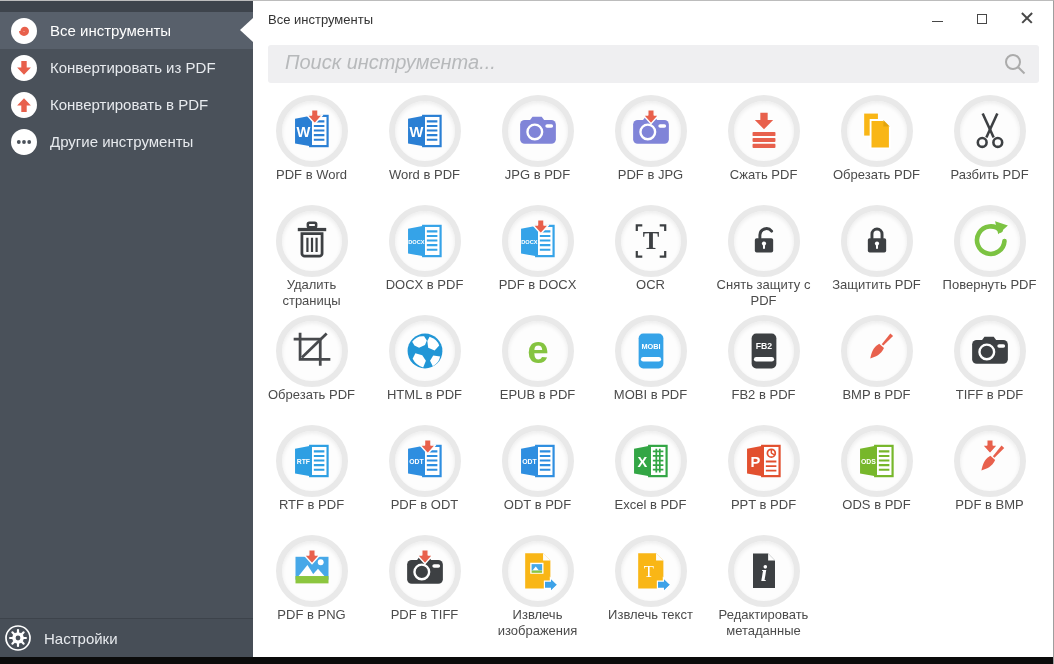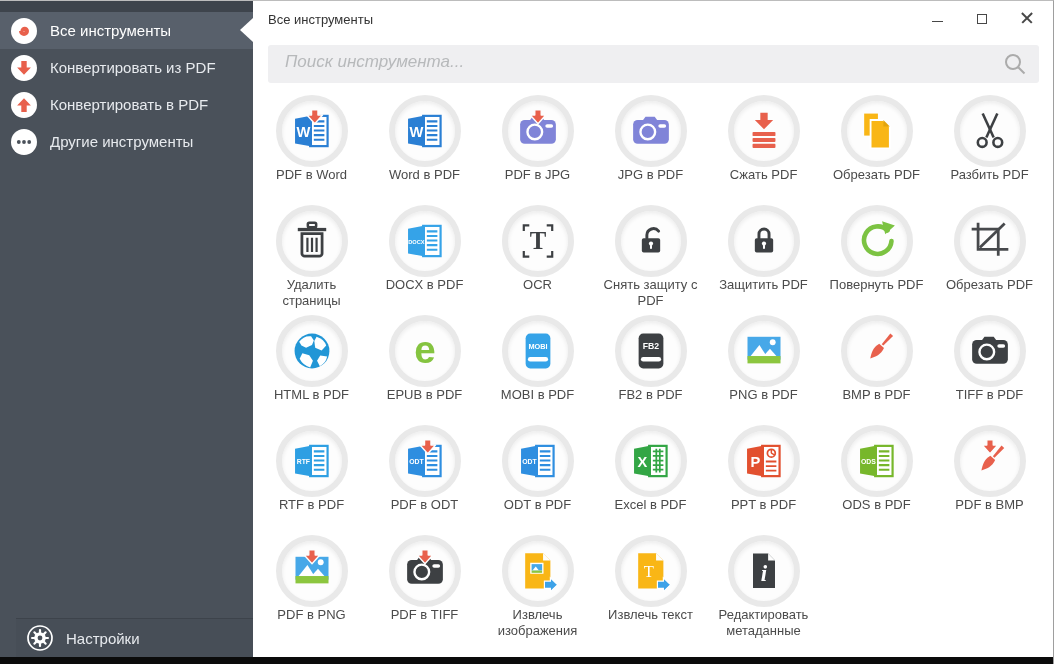--- a/index.html
+++ b/index.html
@@ -13,22 +13,22 @@
   
   .sidebar { position:absolute; left:0; top:0; bottom:7px; width:253px; background:#4a515a; z-index:1; }
   .top-strip { height:11px; background:#3e444c; }
   .nav-item { height:37px; display:flex; align-items:center; padding-left:11px; gap:13px; cursor:pointer; }
   .nav-item.active { background:#58606b; }
   .s-icon { width:26px; height:26px; flex:0 0 26px; display:flex; align-items:center; justify-content:center; }
   .s-icon svg { width:26px; height:26px; }
   .s-label { font-size:15px; color:#e7eaee; white-space:nowrap; }
   .nav-item.active .s-label { color:#ffffff; }
   .settings-row {
-    position:absolute; bottom:0; left:16px; right:0; height:38px; display:flex; align-items:center;
-    padding-left:11px; gap:13px; background:#474e57; border-top:1px solid #3d434b; cursor:pointer;
+    position:absolute; bottom:0; left:0; right:0; height:38px; display:flex; align-items:center;
+    padding-left:5px; gap:13px; background:#474e57; border-top:1px solid #3d434b; cursor:pointer;
   }
 
   
   .main { position:absolute; left:253px; top:0; right:0; bottom:7px; background:#fff; z-index:2; }
   .notch {
     position:absolute; left:-13px; top:17px; width:0; height:0;
     border-top:12px solid transparent; border-bottom:12px solid transparent; border-right:13px solid #fff;
   }
   .titlebar { height:34px; display:flex; align-items:center; padding:0 10px 0 15px; }
   .title { flex:1; font-size:13px; color:#333; padding-top:3px; }
@@ -39,21 +39,21 @@
   .g-close { display:block; width:14px; height:14px; position:relative; margin:0 auto; }
   .g-close::before, .g-close::after {
     content:""; position:absolute; left:0; top:6.3px; width:14px; height:1.5px; background:#474747;
   }
   .g-close::before { transform:rotate(45deg); }
   .g-close::after  { transform:rotate(-45deg); }
 
   .search { position:relative; margin:10px 14px 0 15px; height:38px; background:#efeff1; border-radius:3px; }
   .search input {
     width:100%; height:100%; background:transparent; border:none; outline:none; box-sizing:border-box;
-    padding:0 46px 4px 17px; font-size:17px; font-style:italic; color:#555;
+    padding:0 46px 4px 17px; font-size:20px; font-style:italic; color:#555;
     font-family:"Liberation Sans", sans-serif;
   }
   .search input::placeholder { color:#b7b9bb; opacity:1; }
   .search-ico { position:absolute; right:12px; top:7px; width:24px; height:24px; cursor:pointer; }
   .search-ico svg { width:24px; height:24px; }
 
   .grid { display:grid; grid-template-columns:repeat(7,113px); grid-auto-rows:110px; margin:12px 0 0 2px; }
   .tool { display:flex; flex-direction:column; align-items:center; cursor:pointer; }
   .ring {
     width:60px; height:60px; border:6px solid #e9e9e9; border-radius:50%; background:#fdfdfd;
@@ -189,41 +189,41 @@
     <div class="tlabel">Word в PDF</div>
   </div>
         <div class="tool">
     <div class="ring">
       <span class="ticon">
               <svg viewBox="0 0 48 48">
     <path d="M14.5,13 l3.5,-4.5 h10 l3.5,4.5 z" fill="#8084d8"></path>
     <rect x="4.5" y="12" width="39" height="26" rx="5" fill="#8084d8"></rect>
     <circle cx="20.5" cy="25" r="8" fill="none" stroke="#fff" stroke-width="2.6"></circle>
     <rect x="32" y="16.5" width="8.5" height="4" rx="2" fill="#fff"></rect>
-    <g transform="translate(24,1)">
-                  <path d="M-3.5,0 h7 v5.5 h5 l-8.5,9.5 -8.5,-9.5 h5 z" fill="#e8604c" stroke="#fdfdfd" stroke-width="1.5" stroke-linejoin="round"></path>
-                </g>
-  </svg>
-            </span>
-    </div>
-    <div class="tlabel">PDF в JPG</div>
+
+  </svg>
+            </span>
+    </div>
+    <div class="tlabel">JPG в PDF</div>
   </div>
         <div class="tool">
     <div class="ring">
       <span class="ticon">
               <svg viewBox="0 0 48 48">
     <path d="M14.5,13 l3.5,-4.5 h10 l3.5,4.5 z" fill="#8084d8"></path>
     <rect x="4.5" y="12" width="39" height="26" rx="5" fill="#8084d8"></rect>
     <circle cx="20.5" cy="25" r="8" fill="none" stroke="#fff" stroke-width="2.6"></circle>
     <rect x="32" y="16.5" width="8.5" height="4" rx="2" fill="#fff"></rect>
-
-  </svg>
-            </span>
-    </div>
-    <div class="tlabel">JPG в PDF</div>
+    <g transform="translate(24,1)">
+                  <path d="M-3.5,0 h7 v5.5 h5 l-8.5,9.5 -8.5,-9.5 h5 z" fill="#e8604c" stroke="#fdfdfd" stroke-width="1.5" stroke-linejoin="round"></path>
+                </g>
+  </svg>
+            </span>
+    </div>
+    <div class="tlabel">PDF в JPG</div>
   </div>
         <div class="tool">
     <div class="ring">
       <span class="ticon">
               <svg viewBox="0 0 48 48" fill="#e8604c">
       <polygon points="20,4 28,4 28,12 34,12 24,22 14,12 20,12"></polygon>
       <rect x="11.5" y="25" width="25" height="4.5" rx="1"></rect>
       <rect x="11.5" y="31.5" width="25" height="4.5" rx="1"></rect>
       <rect x="11.5" y="38" width="25" height="4.5" rx="1"></rect>
     </svg>
@@ -275,20 +275,36 @@
               <svg viewBox="0 0 48 48">
     <rect x="22" y="7.5" width="19" height="33" fill="#fff" stroke="#35a3e8" stroke-width="2.4"></rect>
     <path d="M26,13.5h11.5M26,18.5h11.5M26,23.5h11.5M26,28.5h11.5M26,33.5h11.5" stroke="#35a3e8" stroke-width="2.2" fill="none"></path>
     <polygon points="5.5,10.5 24,7 24,41 5.5,37.5" fill="#35a3e8"></polygon>
     <text x="14.6" y="26.8" font-size="6.2" font-weight="bold" fill="#fff" text-anchor="middle" font-family="&quot;Liberation Sans&quot;, sans-serif">DOCX</text>
 
   </svg>
             </span>
     </div>
     <div class="tlabel">DOCX в PDF</div>
+  </div>
+        <div class="tool">
+    <div class="ring">
+      <span class="ticon">
+              <svg viewBox="0 0 48 48">
+    <rect x="22" y="7.5" width="19" height="33" fill="#fff" stroke="#35a3e8" stroke-width="2.4"></rect>
+    <path d="M26,13.5h11.5M26,18.5h11.5M26,23.5h11.5M26,28.5h11.5M26,33.5h11.5" stroke="#35a3e8" stroke-width="2.2" fill="none"></path>
+    <polygon points="5.5,10.5 24,7 24,41 5.5,37.5" fill="#35a3e8"></polygon>
+    <text x="14.6" y="26.8" font-size="6.2" font-weight="bold" fill="#fff" text-anchor="middle" font-family="&quot;Liberation Sans&quot;, sans-serif">DOCX</text>
+    <g transform="translate(27,1)">
+                  <path d="M-3.5,0 h7 v5.5 h5 l-8.5,9.5 -8.5,-9.5 h5 z" fill="#e8604c" stroke="#fdfdfd" stroke-width="1.5" stroke-linejoin="round"></path>
+                </g>
+  </svg>
+            </span>
+    </div>
+    <div class="tlabel">PDF в DOCX</div>
   </div>
         <div class="tool">
     <div class="ring">
       <span class="ticon">
               <svg viewBox="0 0 48 48">
       <g fill="none" stroke="#3d4043" stroke-width="2.4">
         <path d="M8.5,13 v-6 h6"></path>
                   <path d="M33.5,7 h6 v6"></path>
                   <path d="M39.5,35 v6 h-6"></path>
                   <path d="M14.5,41 h-6 v-6"></path>
@@ -393,35 +409,20 @@
     <text x="24" y="22" font-size="9.5" font-weight="bold" fill="#fff" text-anchor="middle" font-family="&quot;Liberation Sans&quot;, sans-serif">FB2</text>
   </svg>
             </span>
     </div>
     <div class="tlabel">FB2 в PDF</div>
   </div>
         <div class="tool">
     <div class="ring">
       <span class="ticon">
               <svg viewBox="0 0 48 48">
-    <rect x="6" y="8.5" width="36" height="25" fill="#47a8e8"></rect>
-    <circle cx="33.5" cy="14.5" r="3.2" fill="#fff"></circle>
-    <polygon points="9,30 19,17.5 27,30" fill="#fff"></polygon>
-    <polygon points="23,30 30.5,21.5 38,30" fill="#fff"></polygon>
-    <rect x="6" y="29.5" width="36" height="8" fill="#8cc63f"></rect>
-
-  </svg>
-            </span>
-    </div>
-    <div class="tlabel">PNG в PDF</div>
-  </div>
-        <div class="tool">
-    <div class="ring">
-      <span class="ticon">
-              <svg viewBox="0 0 48 48">
     <g transform="rotate(42 24 24) " fill="#e8604c">
       <polygon points="22,0 26,0 25.2,15 22.8,15"></polygon>
       <path d="M20.5,16.5 h7 c2.5,7.5 -0.5,13.5 -3.5,18.5 c-3,-5 -6,-11 -3.5,-18.5 z"></path>
     </g>
 
   </svg>
             </span>
     </div>
     <div class="tlabel">BMP в PDF</div>
   </div>

